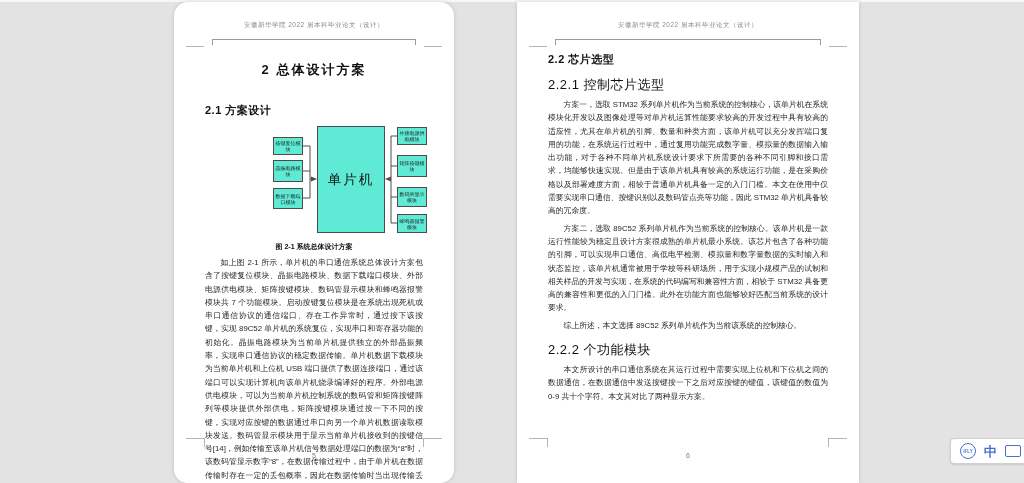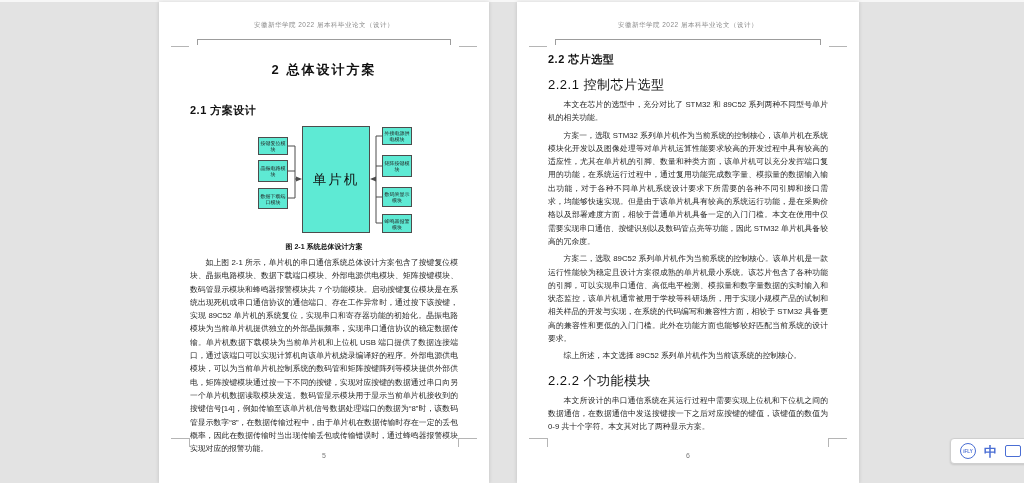--- a/index.html
+++ b/index.html
@@ -10,21 +10,21 @@
     overflow:hidden;
     font-family:"Liberation Sans", sans-serif;
     color:#222;
   }
   .topline { position:absolute; top:0; left:0; right:0; height:2px; background:#f7f7f7; }
 
   .page {
     position:absolute; top:2px; bottom:0; background:#fff;
     box-shadow:0 0 4px rgba(0,0,0,0.15);
   }
-  .page-left  { left:159px; width:330px; }
+  .page-left  { left:174px; width:280px;border-radius:14px; }
   .page-right { left:517px; width:342px;padding-left:43px; }
 
   .hdr {
     position:absolute; top:19px; left:0; right:0;
     text-align:center; font-size:6.5px; color:#8b8b8b; letter-spacing:0.5px;
   }
   .hdr-rule {
     position:absolute; top:37px; left:38px; right:38px; height:6px;
     border-top:1px solid #9c9c9c;
   }
@@ -149,21 +149,20 @@
   <div class="cm cm-h" style="top:44px; left:12px;"></div>
   <div class="cm cm-h" style="top:44px; right:12px;"></div>
   <div class="cm cm-h" style="bottom:44px; left:12px;"></div>
   <div class="cm cm-v" style="bottom:36px; left:30px;"></div>
   <div class="cm cm-h" style="bottom:44px; right:12px;"></div>
   <div class="cm cm-v" style="bottom:36px; right:30px;"></div>
 
   <div class="content">
     <div class="h-sec" style="margin-top:4px;">2.2 芯片选型</div>
     <div class="h-sub">2.2.1 控制芯片选型</div>
-    <p class="para">本文在芯片的选型中，充分对比了 STM32 和 89C52 系列两种不同型号单片机的相关功能。</p>
     <p class="para">方案一，选取 STM32 系列单片机作为当前系统的控制核心，该单片机在系统模块化开发以及图像处理等对单片机运算性能要求较高的开发过程中具有较高的适应性，尤其在单片机的引脚、数量和种类方面，该单片机可以充分发挥端口复用的功能，在系统运行过程中，通过复用功能完成数字量、模拟量的数据输入输出功能，对于各种不同单片机系统设计要求下所需要的各种不同引脚和接口需求，均能够快速实现。但是由于该单片机具有较高的系统运行功能，是在采购价格以及部署难度方面，相较于普通单片机具备一定的入门门槛。本文在使用中仅需要实现串口通信、按键识别以及数码管点亮等功能，因此 STM32 单片机具备较高的冗余度。</p>
     <p class="para">方案二，选取 89C52 系列单片机作为当前系统的控制核心。该单片机是一款运行性能较为稳定且设计方案很成熟的单片机最小系统。该芯片包含了各种功能的引脚，可以实现串口通信、高低电平检测、模拟量和数字量数据的实时输入和状态监控，该单片机通常被用于学校等科研场所，用于实现小规模产品的试制和相关样品的开发与实现，在系统的代码编写和兼容性方面，相较于 STM32 具备更高的兼容性和更低的入门门槛。此外在功能方面也能够较好匹配当前系统的设计要求。</p>
     <p class="para">综上所述，本文选择 89C52 系列单片机作为当前该系统的控制核心。</p>
     <div class="h-sub">2.2.2 个功能模块</div>
     <p class="para">本文所设计的串口通信系统在其运行过程中需要实现上位机和下位机之间的数据通信，在数据通信中发送按键按一下之后对应按键的键值，该键值的数值为 0-9 共十个字符。本文其对比了两种显示方案。</p>
   </div>
 
   <div class="pagenum">6</div>
 </div>
 

